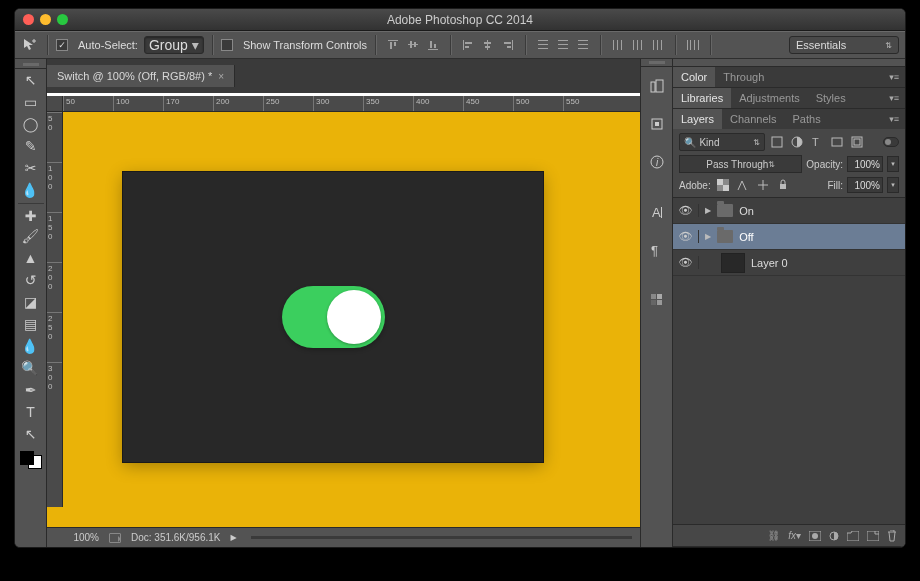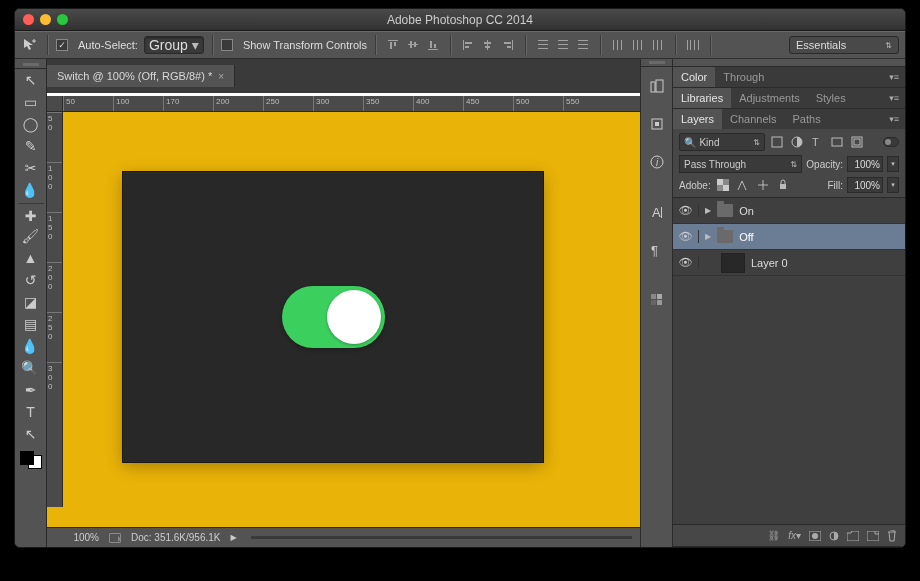--- a/index.html
+++ b/index.html
@@ -70,21 +70,21 @@
   .panel-tabs .menu { margin-left:auto; padding:0 6px; color:#aaa; font-size:9px;}
   .panel-block { border-bottom:1px solid #2a2a2a; }
   
   .layer-opts { background:#474747; padding:4px 6px; font-size:10px; color:#ccc; display:flex; flex-direction:column; gap:4px; border-bottom:1px solid #2a2a2a;}
   .layer-opts .row { display:flex; align-items:center; gap:4px;}
   .kind-select { flex:0 0 86px; height:18px; background:#3a3a3a; border:1px solid #2a2a2a; display:flex; align-items:center; padding:0 4px; gap:3px; border-radius:2px;}
   .kind-select .mag { font-size:10px; }
   .filter-ico { width:16px; height:16px; display:flex; align-items:center; justify-content:center; color:#bbb;}
   .small-toggle { width:16px; height:10px; background:#3a3a3a; border-radius:5px; border:1px solid #2a2a2a; margin-left:auto; position:relative;}
   .small-toggle::after { content:""; width:6px; height:6px; background:#888; border-radius:50%; position:absolute; left:1px; top:1px;}
-  .blend-select { flex:1; height:18px; background:#3a3a3a; border:1px solid #2a2a2a; display:flex; align-items:center; justify-content:space-between; padding:0 4px;}
+  .blend-select { flex:1; height:18px; background:#3a3a3a; border:1px solid #2a2a2a; display:flex; align-items:center; justify-content:center; padding:0 4px;}
   .pct-input { width:36px; height:16px; background:#3a3a3a; border:1px solid #2a2a2a; color:#ddd; font-size:10px; text-align:right; padding-right:2px;}
   .pct-btn { width:12px; height:16px; background:#3a3a3a; border:1px solid #2a2a2a; display:flex; align-items:center; justify-content:center; font-size:7px; color:#bbb;}
   .layer-list { flex:1; background:#3f3f3f; overflow:hidden;}
   .layer-row { height:26px; display:flex; align-items:center; font-size:11px; color:#ddd; border-bottom:1px solid #333;}
   .layer-row .eye { width:26px; text-align:center; color:#ccc; border-right:1px solid #333;}
   .layer-row .content { flex:1; display:flex; align-items:center; gap:6px; padding-left:6px;}
   .layer-row .tri { font-size:8px; color:#bbb;}
   .layer-row .folder { width:16px; height:13px; background:#6a6a6a; border-radius:1px; position:relative;}
   .layer-row .folder::before { content:""; position:absolute; top:-3px; left:0; width:7px; height:3px; background:#6a6a6a; border-radius:1px 1px 0 0;}
   .layer-row .thumb { width:24px; height:20px; background:#282828; border:1px solid #222;}

